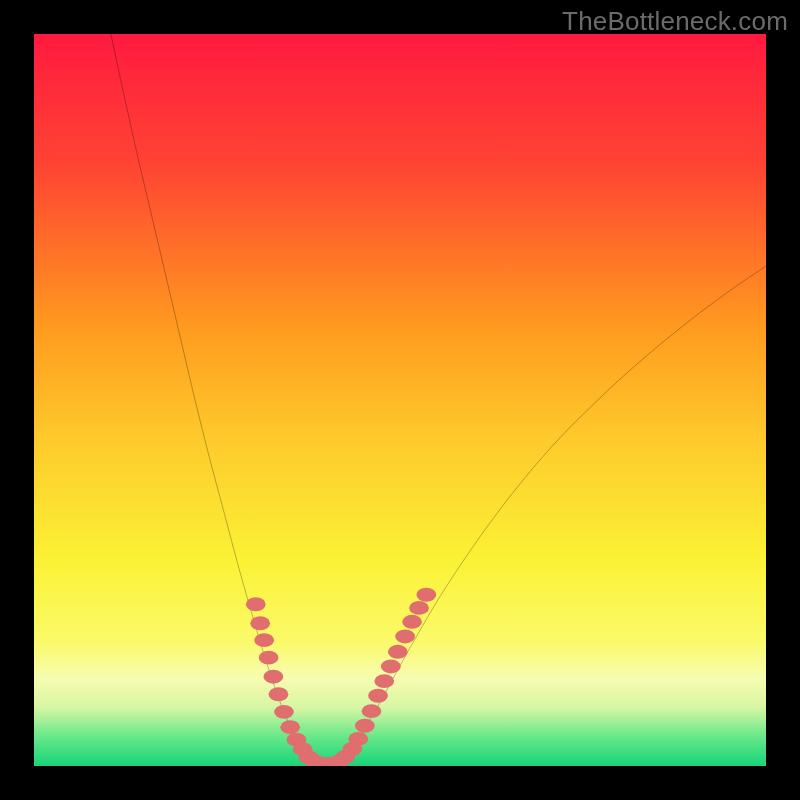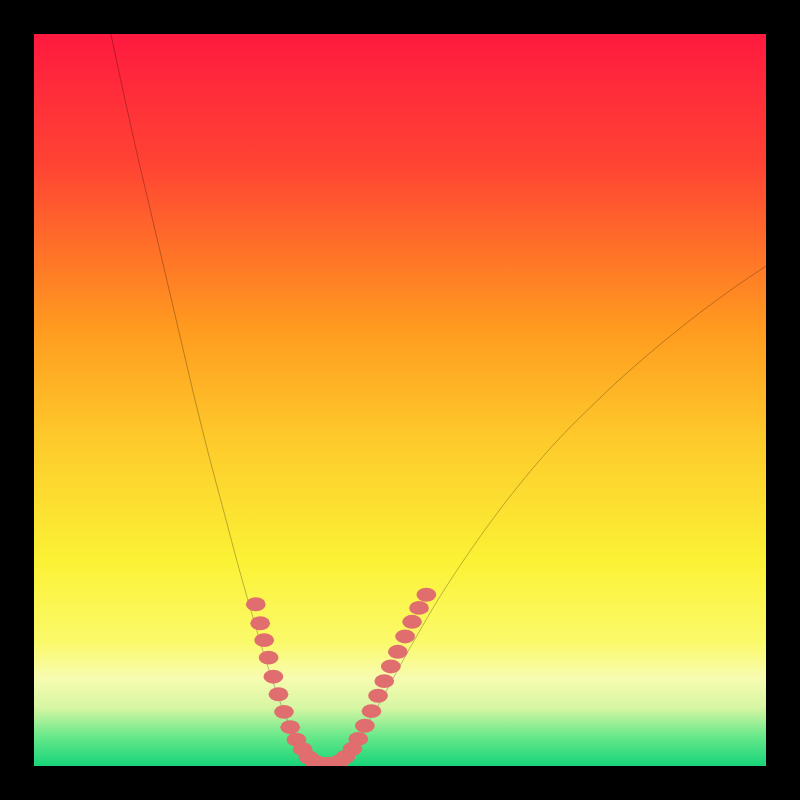--- a/index.html
+++ b/index.html
@@ -40,20 +40,21 @@
   .plot-area svg {
     display: block;
     width: 100%;
     height: 100%;
   }
 </style>
 </head>
 <body>
 
 <div class="frame">
+  <div class="watermark">TheBottleneck.com</div>
 
   <div class="plot-area">
     <svg id="chart-svg" viewBox="0 0 100 100" preserveAspectRatio="none">
       <defs>
         <linearGradient id="bg-grad" x1="0" y1="0" x2="0" y2="1">
             <stop offset="0%" stop-color="#ff1a3f"></stop>
             <stop offset="18%" stop-color="#ff4433"></stop>
             <stop offset="40%" stop-color="#ff9a1f"></stop>
             <stop offset="55%" stop-color="#fec92b"></stop>
             <stop offset="72%" stop-color="#fbf235"></stop>

